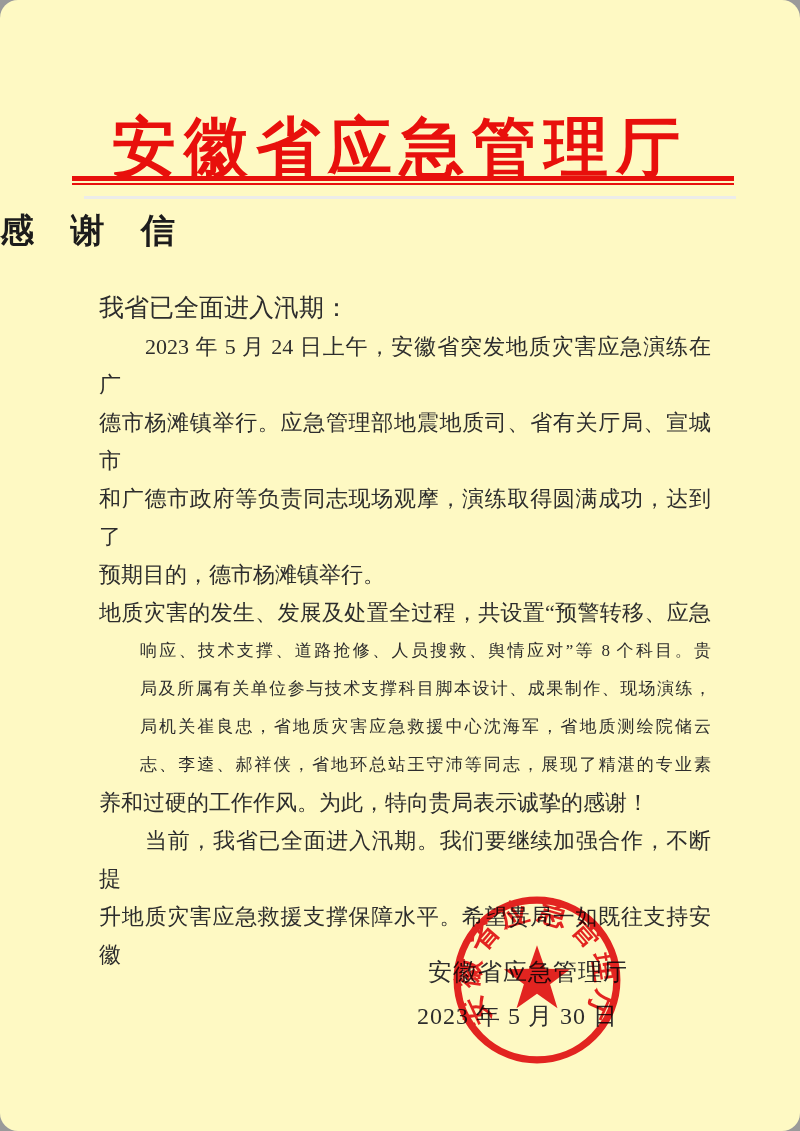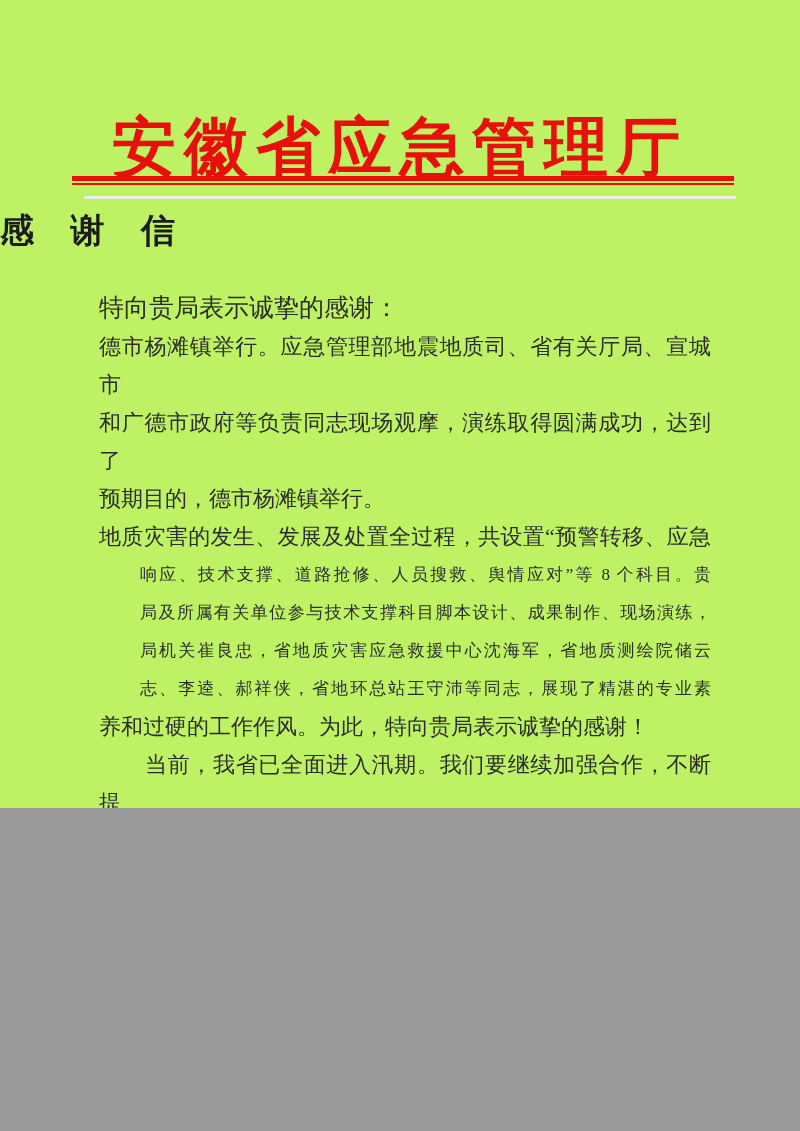--- a/index.html
+++ b/index.html
@@ -1,24 +1,25 @@
 <!DOCTYPE html>
 <html><head>
 <meta charset="utf-8">
 <style>
   html,body { margin:0; padding:0; background:#9a9a9a; }
   * { box-sizing:border-box; }
   .page {
     position:relative;
-    width:800px; height:808px;
+    width:800px; height:1131px;
     margin:0 auto;
-    background:#bef264;
+    background:#fef9c3;
     overflow:hidden;
     font-family:"Liberation Serif","DejaVu Serif",serif;
     color:#2d2d2d;
+    border-radius:18px;
   }
   
   .letterhead {
     position:absolute; top:104px; left:0; right:0;
     text-align:center;
     font-size:64px; font-weight:bold;
     letter-spacing:8px;
     color:#e8100c;
     white-space:nowrap;
   }
@@ -86,23 +87,24 @@
     <div class="rule-thick"></div>
     <div class="rule-thin"></div>
   </div>
 
   <div class="scan-streak"></div>
 
   <div class="doc-title">感 谢 信</div>
 
   <div class="body-text">
 
-    <div class="line salutation">特向贵局表示诚挚的感谢：</div>
+    <div class="line salutation">我省已全面进入汛期：</div>
 
     <div>
+      <div class="line fill indent">2023 年 5 月 24 日上午，安徽省突发地质灾害应急演练在广</div>
       <div class="line fill">德市杨滩镇举行。应急管理部地震地质司、省有关厅局、宣城市</div>
       <div class="line fill">和广德市政府等负责同志现场观摩，演练取得圆满成功，达到了</div>
       <div class="line">预期目的，德市杨滩镇举行。</div>
     </div>
 
     <div>
       <div class="line fill">地质灾害的发生、发展及处置全过程，共设置“预警转移、应急</div>
       <div class="line fill dense">响应、技术支撑、道路抢修、人员搜救、舆情应对”等 8 个科目。贵</div>
       <div class="line fill dense">局及所属有关单位参与技术支撑科目脚本设计、成果制作、现场演练，</div>
       <div class="line fill dense">局机关崔良忠，省地质灾害应急救援中心沈海军，省地质测绘院储云</div>

